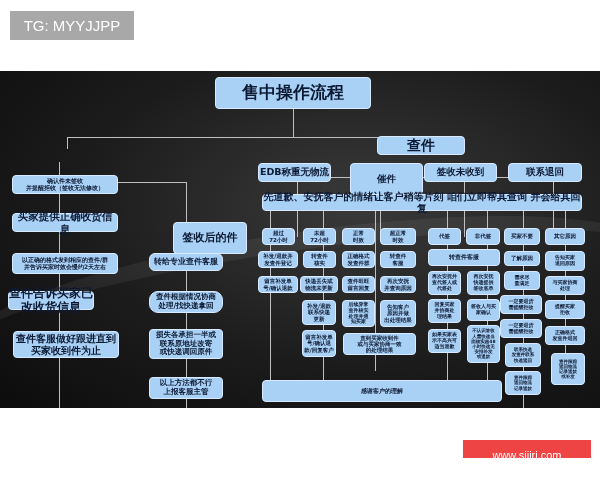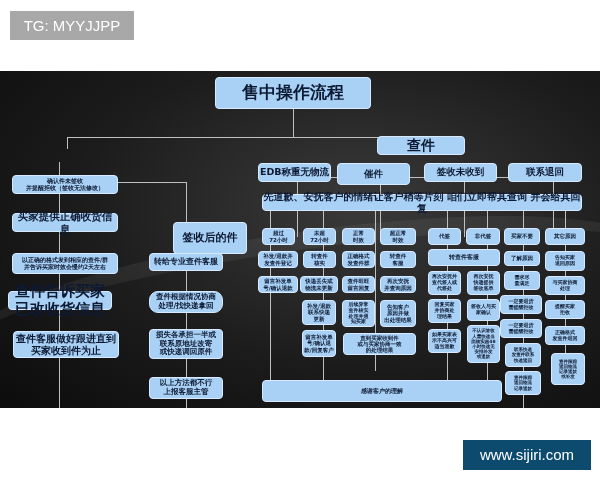--- a/index.html
+++ b/index.html
@@ -1,18 +1,18 @@
 <!DOCTYPE html>
 <html><head>
 <meta charset="utf-8">
 <style>
   html,body{margin:0;padding:0;}
   body{width:600px;height:480px;background:#ffffff;position:relative;overflow:hidden;font-family:"DejaVu Sans",sans-serif;}
   .tag{position:absolute;left:10px;top:11px;width:124px;height:29px;background:#a8a8a8;color:#fff;font-family:"Liberation Sans",sans-serif;font-size:15px;line-height:29px;text-align:center;}
-  .tag2{position:absolute;left:463px;top:440px;width:128px;height:30px;background:#0c4a6e;color:#fff;font-family:"Liberation Sans",sans-serif;font-size:15px;line-height:30px;text-align:center;}
+  .tag2{position:absolute;left:463px;top:440px;width:128px;height:18px;background:#ef4444;color:#fff;font-family:"Liberation Sans",sans-serif;font-size:11px;line-height:30px;text-align:center;}
   .panel{position:absolute;left:0;top:71px;width:600px;height:337px;background:radial-gradient(ellipse at 60% 40%,#3a3a3a 0%,#1c1c1c 55%,#0c0c0c 100%);overflow:hidden;}
   .swoosh{position:absolute;left:-40px;top:160px;width:700px;height:120px;border-radius:50%;border-top:18px solid rgba(255,255,255,0.06);transform:rotate(-8deg);}
   .box{position:absolute;background:#a9d0f5;border:1px solid #d7eaff;border-radius:4px;color:#0d1a33;font-weight:bold;display:flex;align-items:center;justify-content:center;text-align:center;box-sizing:border-box;line-height:1.15;}
   .l{position:absolute;background:#bfbfbf;}
   .h{height:1px;}
   .v{width:1px;}
 </style>
 </head>
 <body>
 
@@ -42,37 +42,37 @@
   <div class="l v" style="left:523px;top:140px;height:200px;"></div>
   <div class="l v" style="left:565px;top:140px;height:160px;"></div>
 
   <div class="box" style="left:215px;top:6px;width:156px;height:32px;font-size:17px;">售中操作流程</div>
 
   <div class="box" style="left:12px;top:104px;width:106px;height:19px;font-size:6px;white-space:pre-line;">确认件未签收
 并提醒拒收（签收无法修改）</div>
   <div class="box" style="left:12px;top:142px;width:106px;height:19px;font-size:10.5px;text-align:center;">买家提供正确收货信息</div>
   <div class="box" style="left:12px;top:182px;width:106px;height:21px;font-size:6px;white-space:pre-line;">以正确的格式发到相应的查件/群
 并告诉买家时效会慢约2天左右</div>
-  <div class="box" style="left:8px;top:220px;width:104px;height:19px;font-size:15px;">查件告诉买家已改收货信息</div>
+  <div class="box" style="left:8px;top:220px;width:86px;height:19px;font-size:12px;">查件告诉买家已改收货信息</div>
   <div class="box" style="left:13px;top:260px;width:106px;height:27px;font-size:10px;white-space:pre-line;">查件客服做好跟进直到
 买家收到件为止</div>
 
   <div class="box" style="left:149px;top:151px;width:74px;height:32px;font-size:11px;margin-left:24px;">签收后的件</div>
-  <div class="box" style="left:149px;top:182px;width:74px;height:18px;font-size:8px;">转给专业查件客服</div>
+  <div class="box" style="left:149px;top:182px;width:74px;height:18px;font-size:8px;border-radius:6px;">转给专业查件客服</div>
   <div class="box" style="left:149px;top:220px;width:74px;height:22px;font-size:7.5px;white-space:pre-line;border-radius:9px;">查件根据情况协商
 处理/找快递拿回</div>
   <div class="box" style="left:149px;top:258px;width:74px;height:30px;font-size:7.5px;white-space:pre-line;">损失各承担一半或
 联系原地址改寄
 或快递调回原件</div>
   <div class="box" style="left:149px;top:306px;width:74px;height:22px;font-size:7.5px;white-space:pre-line;">以上方法都不行
 上报客服主管</div>
 
   <div class="box" style="left:377px;top:65px;width:88px;height:19px;font-size:14px;">查件</div>
   <div class="box" style="left:258px;top:92px;width:73px;height:19px;font-size:9.5px;">EDB称重无物流</div>
-  <div class="box" style="left:337px;top:92px;width:73px;height:22px;font-size:9.5px;">催件</div>
+  <div class="box" style="left:350px;top:92px;width:73px;height:32px;font-size:9.5px;">催件</div>
   <div class="box" style="left:424px;top:92px;width:73px;height:19px;font-size:9.5px;">签收未收到</div>
   <div class="box" style="left:508px;top:92px;width:74px;height:19px;font-size:9.5px;">联系退回</div>
   <div class="box" style="left:262px;top:123px;width:320px;height:17px;font-size:10px;">先道歉、安抚客户的情绪让客户稍等片刻 咱们立即帮其查询 并会给其回复</div>
 
   <div class="box" style="left:262px;top:157px;width:33px;height:17px;font-size:5.5px;white-space:pre-line;">超过
 72小时</div>
   <div class="box" style="left:258px;top:180px;width:40px;height:17px;font-size:5.5px;white-space:pre-line;">补发/退款并
 发查件登记</div>
   <div class="box" style="left:258px;top:205px;width:40px;height:17px;font-size:5.5px;white-space:pre-line;">留言补发单
 号/确认退款</div>

